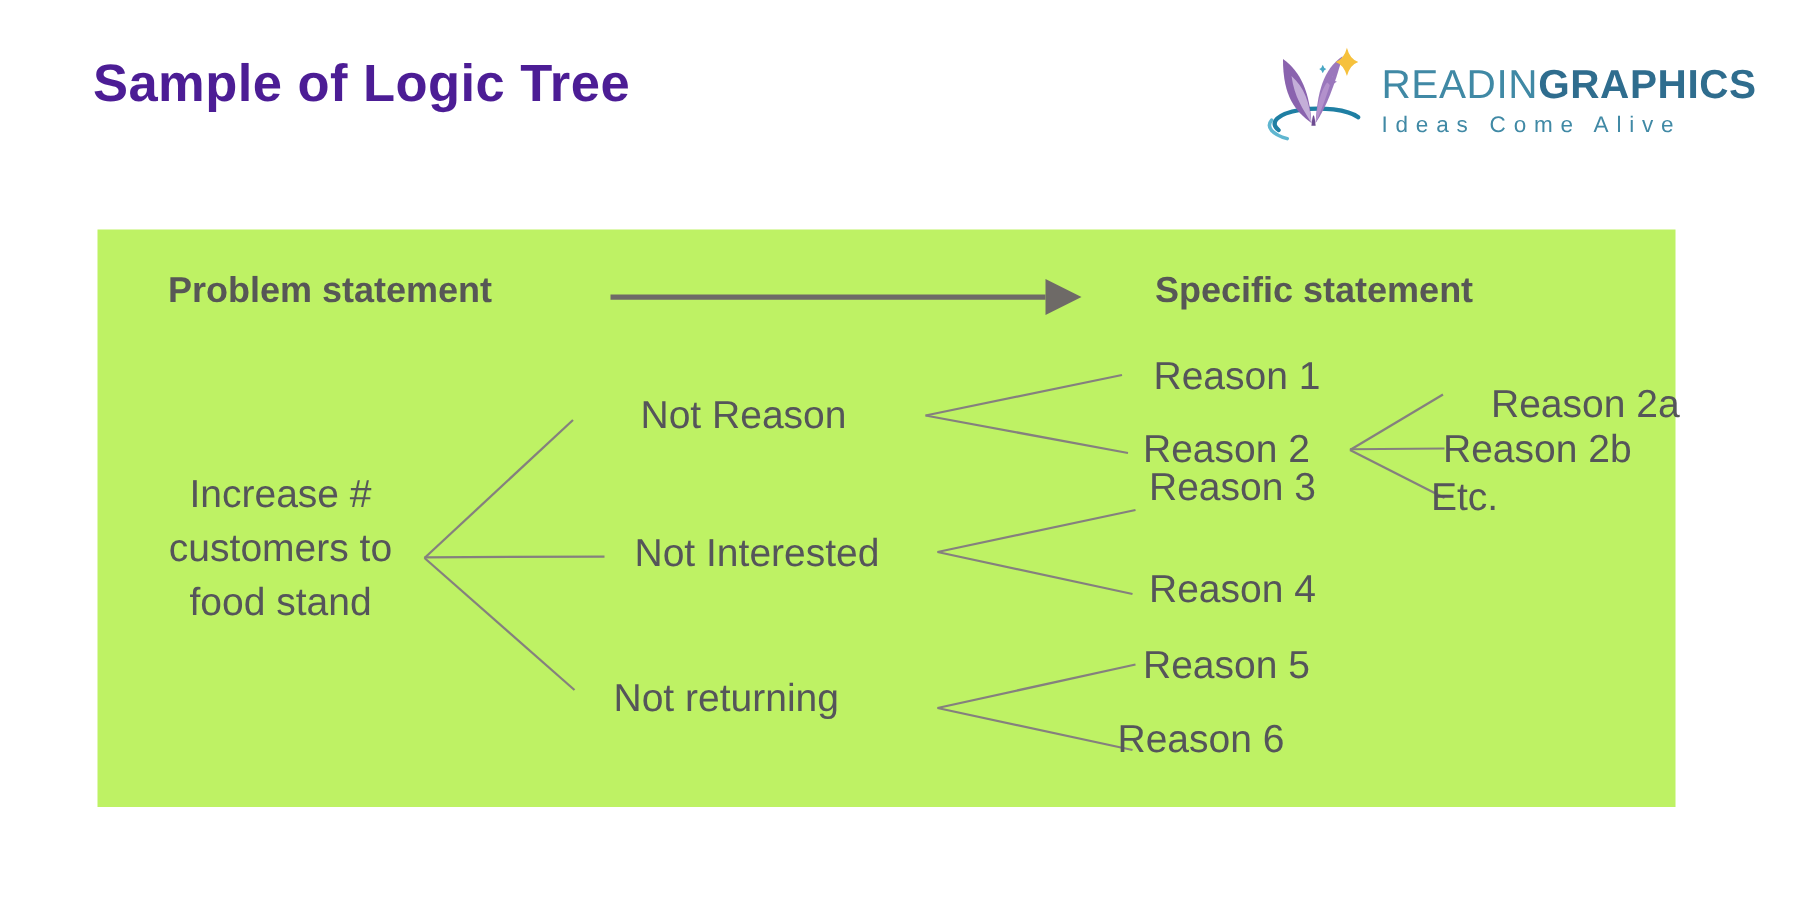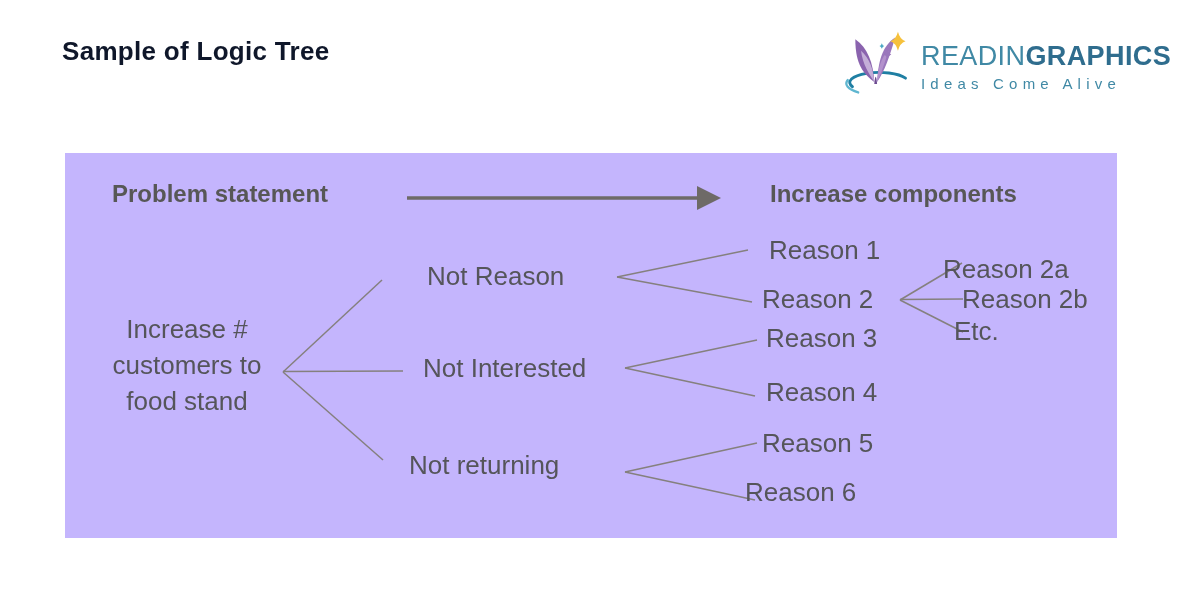--- a/index.html
+++ b/index.html
@@ -1,64 +1,64 @@
 <!DOCTYPE html>
 <html><head>
 <meta charset="utf-8">
 <style>
   * { margin: 0; padding: 0; box-sizing: border-box; }
   html, body { width: 1200px; height: 600px; background: #ffffff; overflow: hidden; }
   body { position: relative; font-family: "Liberation Sans", "DejaVu Sans", sans-serif; }
 
   .page-title {
     position: absolute; left: 62px; top: 36px;
-    font-size: 26px; font-weight: 800; color: #0f172a; letter-spacing: 0.3px;
+    font-size: 35px; font-weight: 800; color: #4c1d95; letter-spacing: 0.3px;
   }
 
   
   .logo { position: absolute; left: 843px; top: 26px; display: flex; align-items: flex-start; }
   .logo-icon { width: 72px; height: 76px; }
   .logo-text { margin-top: 16px; margin-left: 6px; }
   .brand { font-size: 27px; letter-spacing: 0.4px; line-height: 1.1; white-space: nowrap; }
   .brand-light { font-weight: 400; color: #4089a5; }
   .brand-bold { font-weight: 800; color: #2f6d8e; }
   .tagline {
     font-size: 15px; letter-spacing: 5.2px;
     color: #4089a5; margin-top: 3px; white-space: nowrap;
   }
 
   
   .panel {
     position: absolute; left: 65px; top: 153px; width: 1052px; height: 385px;
-    background: #c4b5fd;
+    background: #bef264;
   }
   .connectors { position: absolute; left: 0; top: 0; width: 1076px; height: 385px; }
 
   .node { position: absolute; color: #55555a; font-size: 26px; line-height: 30px; white-space: nowrap; }
   .heading { position: absolute; font-size: 24px; font-weight: 700; color: #575756; white-space: nowrap; }
   .root-node {
     position: absolute; left: 17px; top: 158px; width: 210px;
     text-align: center; color: #55555a; font-size: 26px; line-height: 36px;
     white-space: pre-line;
   }
 
   .heading-left  { left: 47px;  top: 27px; }
   .heading-right { left: 705px; top: 27px; }
 
   .node-branch-0 { left: 362px; top: 108px; }
   .node-branch-1 { left: 358px; top: 200px; }
   .node-branch-2 { left: 344px; top: 297px; }
 
   .node-r1  { left: 704px; top: 82px;  }
   .node-r2  { left: 697px; top: 131px; }
-  .node-r3  { left: 701px; top: 170px; }
+  .node-r3  { left: 701px; top: 156px; }
   .node-r4  { left: 701px; top: 224px; }
   .node-r5  { left: 697px; top: 275px; }
   .node-r6  { left: 680px; top: 324px; }
-  .node-r2a { left: 878px; top: 101px; }
+  .node-r2a { left: 929px; top: 101px; }
   .node-r2b { left: 897px; top: 131px; }
   .node-etc { left: 889px; top: 163px; }
 </style>
 </head>
 <body>
 
 <h1 class="page-title">Sample of Logic Tree</h1>
 
 <div class="logo">
   <svg class="logo-icon" viewBox="0 0 76 78" xmlns="http://www.w3.org/2000/svg">
@@ -105,21 +105,21 @@
       <path d="M 835 147 L 898 179"></path>
     </g>
 
     <g>
       <line x1="342" y1="45" x2="632" y2="45" stroke="#6e6a67" stroke-width="3.5"></line>
       <polygon points="632,33 656,45 632,57" fill="#6e6a67"></polygon>
     </g>
   </svg>
 
   <div class="heading heading-left">Problem statement</div>
-  <div class="heading heading-right">Increase components</div>
+  <div class="heading heading-right">Specific statement</div>
 
   <div class="root-node">Increase #
 customers to
 food stand</div>
 
   <div class="node node-branch-0">Not Reason</div>
   <div class="node node-branch-2">Not returning</div>
   <div class="node node-branch-1">Not Interested</div>
 
   <div class="node node-r1">Reason 1</div>

